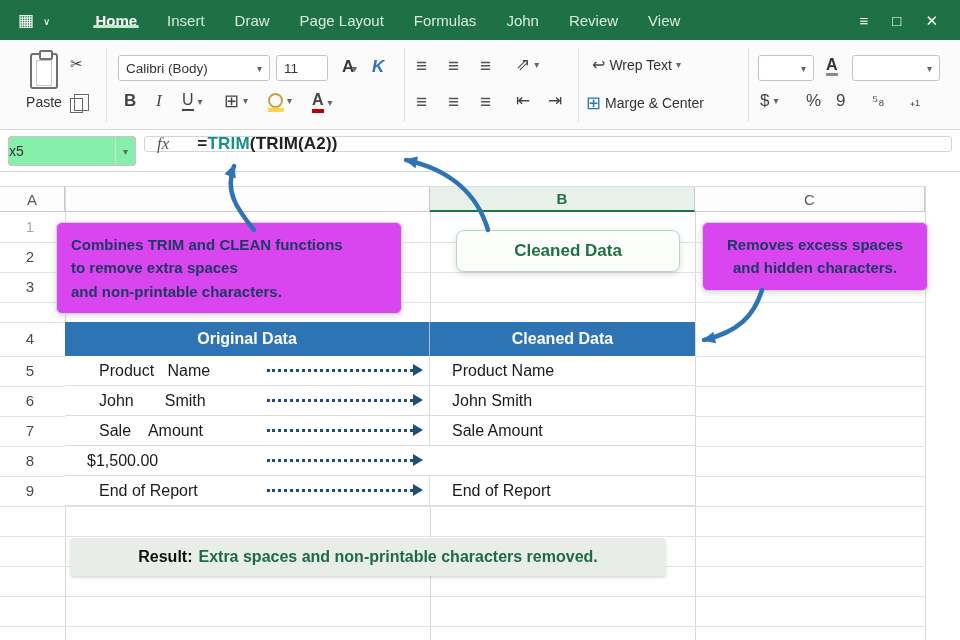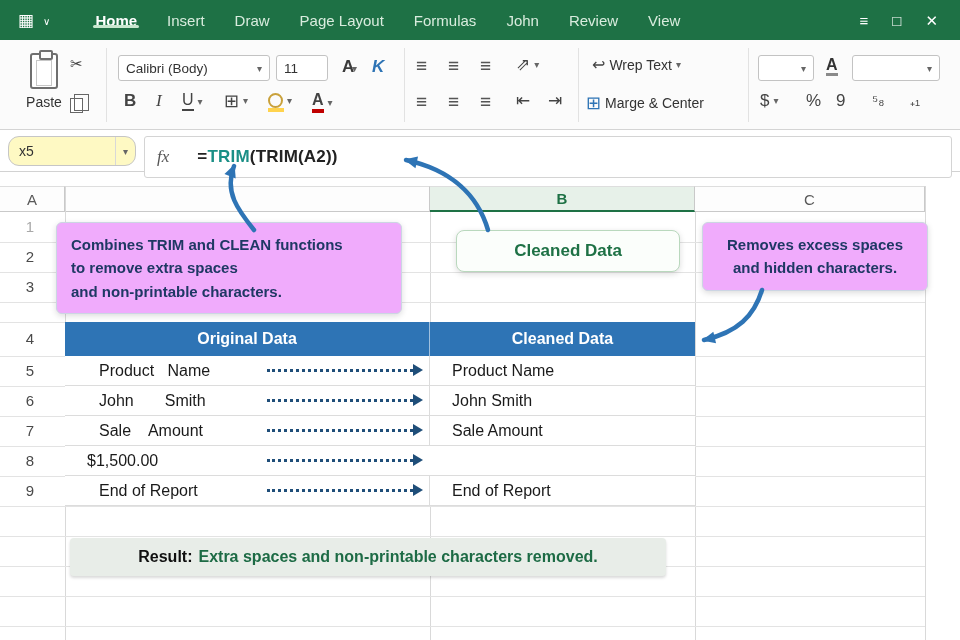--- a/index.html
+++ b/index.html
@@ -40,23 +40,23 @@
   .itali{font-style:italic;font-family:"Liberation Serif",serif;font-size:17px;}
   .growA{font-weight:bold;font-size:17px;color:#3b3b3b;}
   .shrinkK{font-weight:bold;font-style:italic;font-size:17px;color:#2e74b5;}
   .alicon{font-size:19px;color:#555;}
   .mergeico{color:#2e74b5;font-size:18px;}
   .smalllbl{font-size:14px;color:#333;}
   .numA{font-weight:bold;font-size:16px;color:#333;border-bottom:3px solid #8a8a8a;line-height:1;}
 
   
   .fbar{position:absolute;left:0;top:130px;width:960px;height:42px;background:#fff;border-bottom:1px solid #d2d2d2;}
-  .namebox{position:absolute;left:8px;top:6px;width:128px;height:30px;border:1px solid #c6c6c6;border-radius:11px;background:#fef9c3;display:flex;align-items:center;font-size:14px;color:#333;padding-left:10px;cursor:pointer;}
+  .namebox{position:absolute;left:8px;top:6px;width:128px;height:30px;border:1px solid #c6c6c6;border-radius:3px;background:#86efac;display:flex;align-items:center;font-size:14px;color:#333;padding-left:0;cursor:pointer;}
   .namebox .dd{margin-left:auto;border-left:1px solid #d8d8d8;height:100%;display:flex;align-items:center;padding:0 7px;}
-  .fxbox{position:absolute;left:144px;top:6px;width:808px;height:42px;border:1px solid #d4d4d4;border-radius:3px;background:#fff;display:flex;align-items:center;}
+  .fxbox{position:absolute;left:144px;top:6px;width:808px;height:16px;border:1px solid #d4d4d4;border-radius:3px;background:#fff;display:flex;align-items:center;}
   .fx{font-family:"Liberation Serif",serif;font-style:italic;font-size:17px;color:#555;padding:0 12px;}
   .formula{font-size:17px;font-weight:600;color:#222;letter-spacing:.2px;margin-left:16px;cursor:text;}
   .formula .func{color:#1a8f86;}
 
   
   .colheads{position:absolute;left:0;top:186px;width:925px;height:26px;display:flex;}
   .ch{border-right:1px solid #c9c9c9;border-bottom:1px solid #c9c9c9;border-top:1px solid #dedede;display:flex;align-items:center;justify-content:center;font-size:15px;color:#5a5a5a;background:#fdfdfd;cursor:pointer;}
   .ch.sel{background:#e7f1e9;color:#1e7145;font-weight:bold;border-bottom:2px solid #1e7145;}
   .rownum{position:absolute;left:0;width:60px;text-align:center;font-size:15px;color:#4a4a4a;height:20px;line-height:20px;cursor:pointer;}
   .rownum.faded{color:#a8a8a8;}
@@ -69,21 +69,21 @@
   .dt-head div{background:#2e74b5;color:#fff;font-weight:bold;font-size:16px;display:flex;align-items:center;justify-content:center;}
   .dt-head .h1{width:365px;border-right:1px solid rgba(255,255,255,.55);}
   .dt-head .h2{width:265px;}
   .dt-row{display:flex;height:30px;background:#fff;border-bottom:1px solid #dcdcdc;position:relative;}
   .dt-row .c1{width:365px;border-right:1px solid #dcdcdc;display:flex;align-items:center;padding-left:34px;font-size:16px;color:#1a1a1a;white-space:pre;}
   .dt-row .c2{width:265px;display:flex;align-items:center;padding-left:22px;font-size:16px;color:#1a1a1a;}
   .dotline{position:absolute;left:202px;top:13px;width:146px;border-top:3px dotted #1f4e79;}
   .dothead{position:absolute;left:348px;top:8px;width:0;height:0;border-left:10px solid #1f4e79;border-top:6px solid transparent;border-bottom:6px solid transparent;}
 
   
-  .callout{position:absolute;background:#f0abfc;border:1px solid #ccd5e3;border-radius:6px;box-shadow:0 2px 6px rgba(0,0,0,.14);z-index:3;color:#1f3864;font-weight:600;font-size:15px;line-height:1.55;}
+  .callout{position:absolute;background:#d946ef;border:1px solid #ccd5e3;border-radius:6px;box-shadow:0 2px 6px rgba(0,0,0,.14);z-index:3;color:#1f3864;font-weight:600;font-size:15px;line-height:1.55;}
   .co1{left:56px;top:222px;width:346px;padding:10px 14px;}
   .co1 b{font-weight:800;}
   .co2{left:456px;top:230px;width:224px;height:42px;display:flex;align-items:center;justify-content:center;background:#fbfefb;border:1.5px solid #b9d8bd;border-radius:8px;color:#1e7145;font-size:17px;font-weight:bold;}
   .co3{left:702px;top:222px;width:226px;padding:10px 6px;text-align:center;}
 
   
   .resultbox{position:absolute;left:70px;top:538px;width:596px;height:38px;background:#e8ede8;border-radius:4px;box-shadow:0 2px 3px rgba(0,0,0,.15);display:flex;align-items:center;justify-content:center;font-size:16px;z-index:2;}
   .resultbox .rl{font-weight:bold;color:#111;margin-right:6px;}
   .resultbox .rt{color:#1d6b45;font-weight:600;}
 

